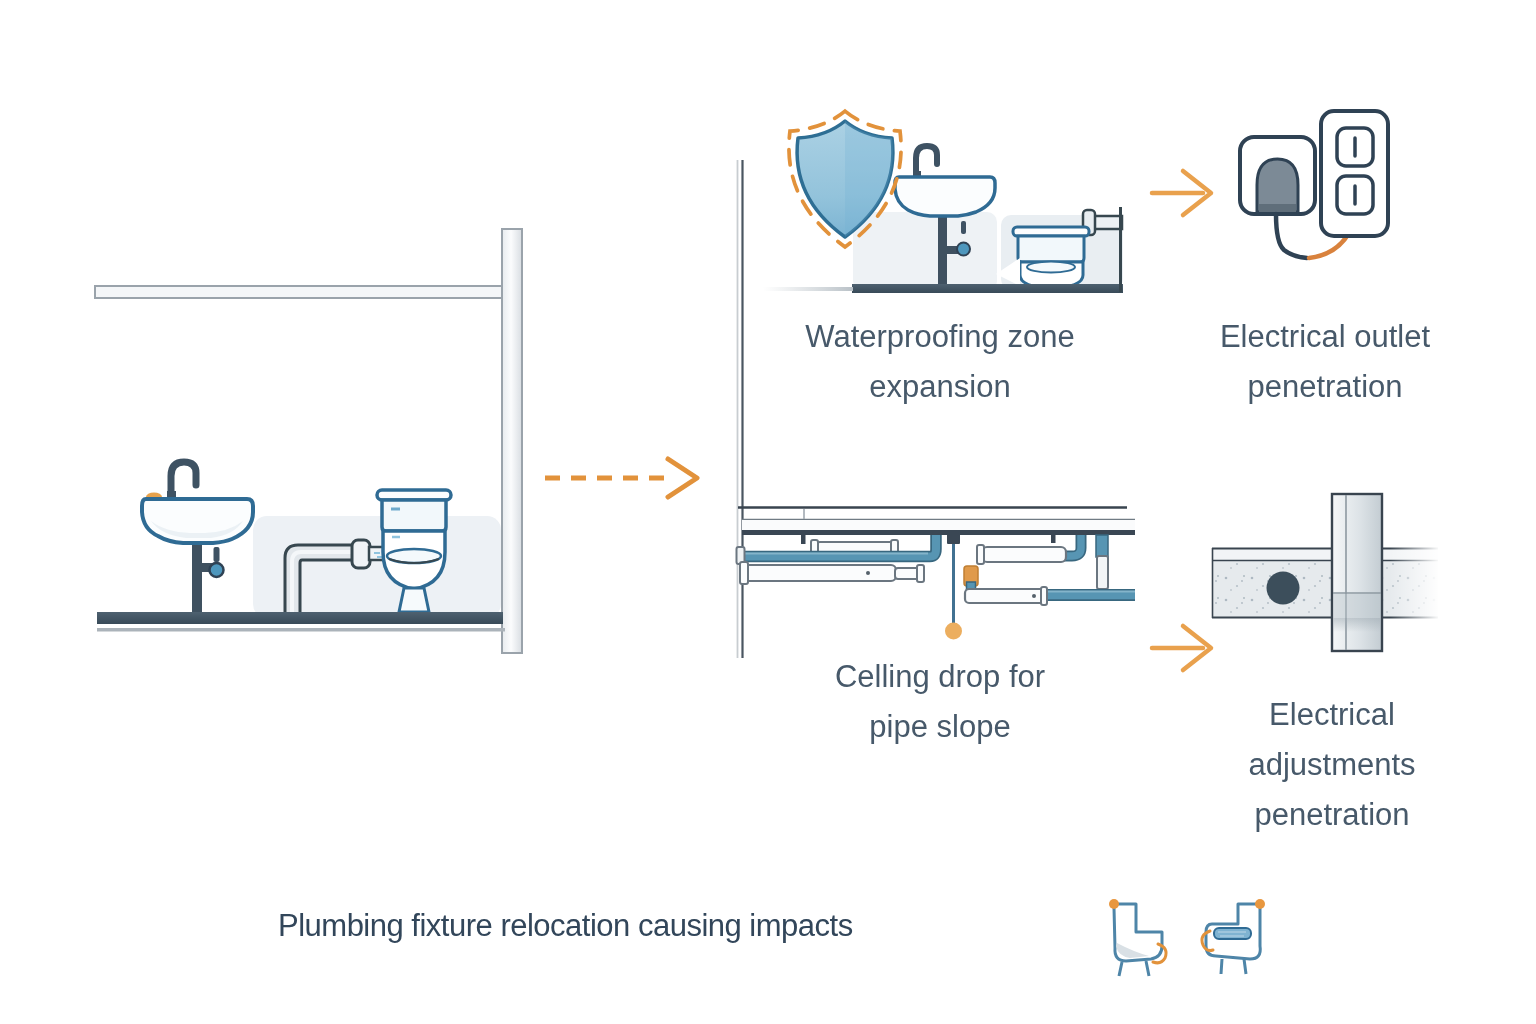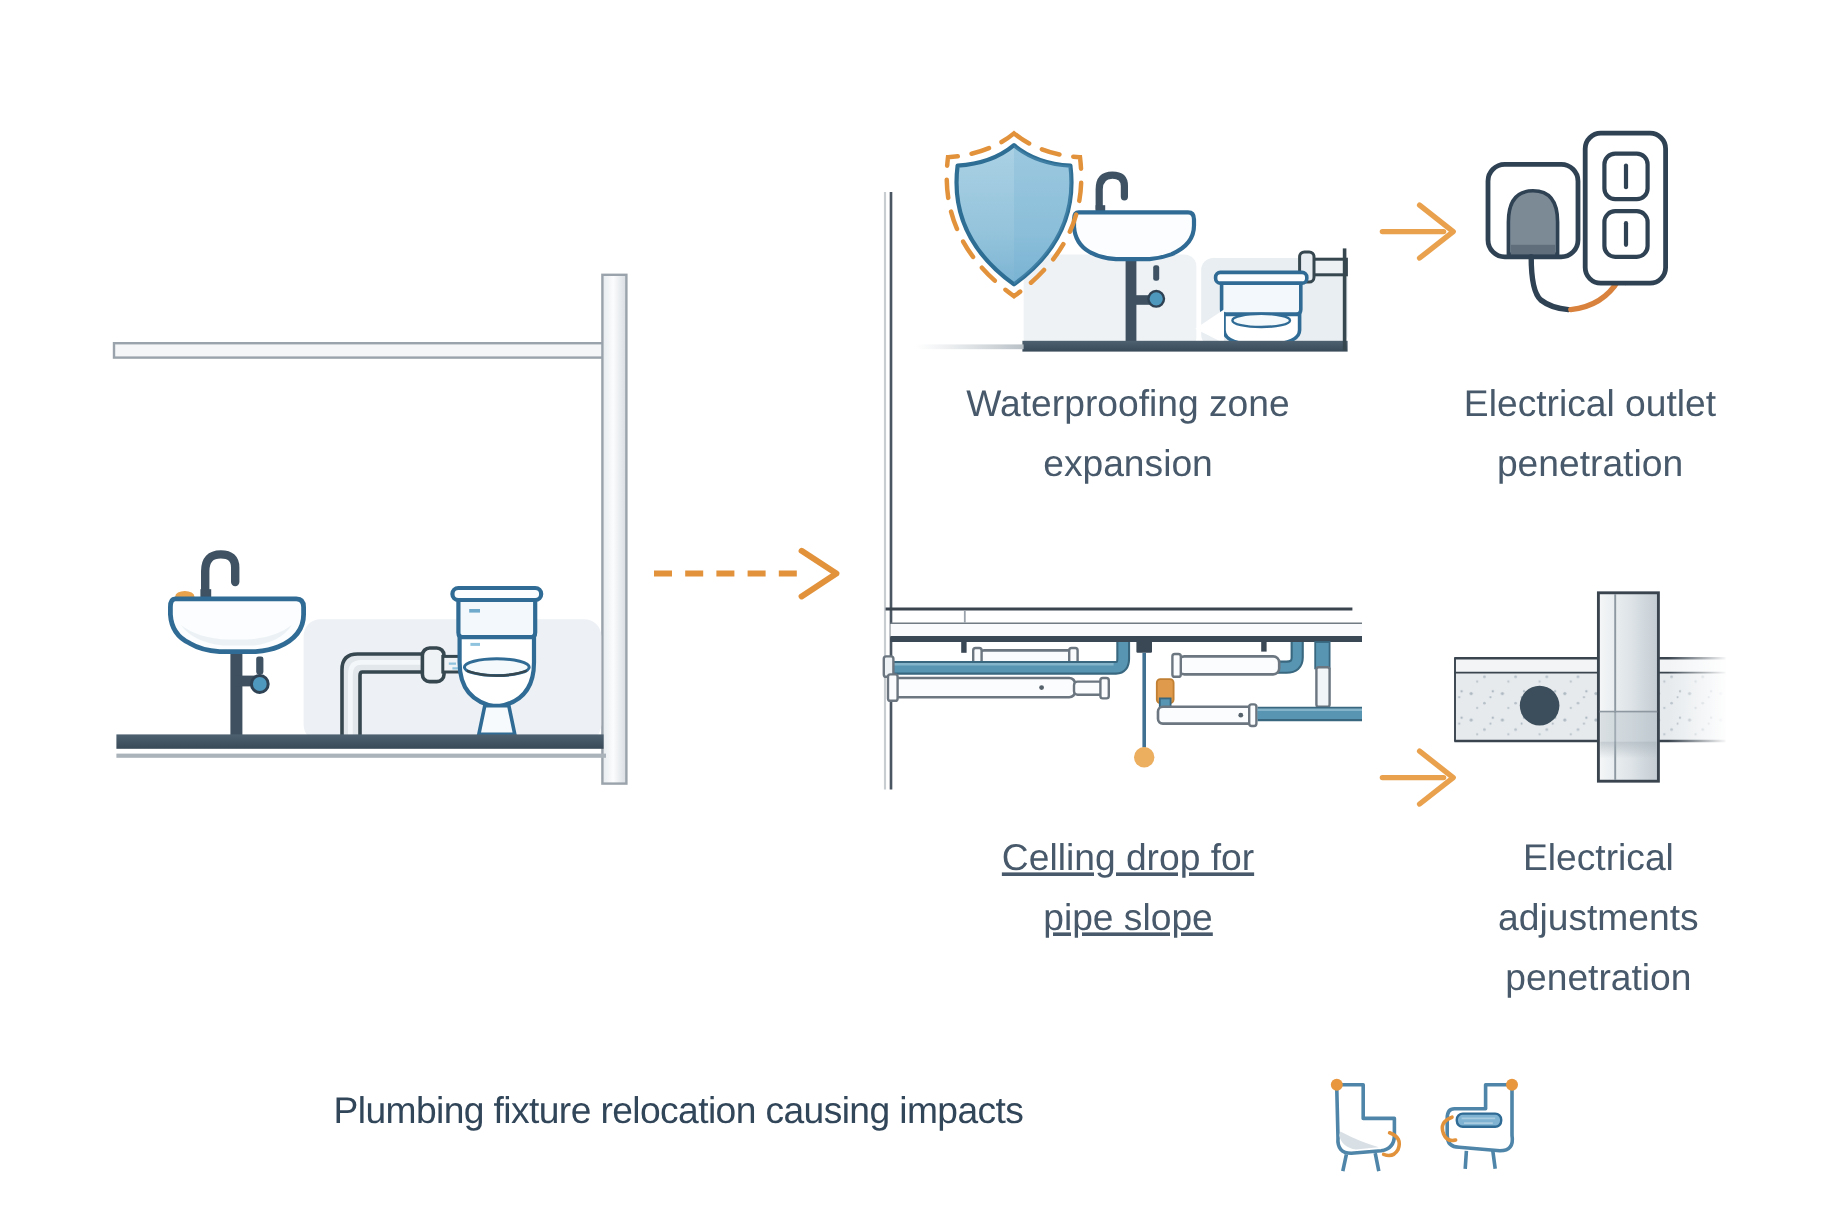--- a/index.html
+++ b/index.html
@@ -4,21 +4,21 @@
 <style>
   html,body{margin:0;padding:0;background:#ffffff;}
   body{width:1536px;height:1024px;position:relative;overflow:hidden;
        font-family:"Liberation Sans", sans-serif;}
   #stage{position:absolute;left:0;top:0;width:1536px;height:1024px;}
   svg{display:block;}
   .label{position:absolute;font-weight:400;font-size:31px;line-height:1.62;
          color:#47596A;text-align:center;letter-spacing:0px;}
   #label-waterproofing{left:737px;top:312px;width:406px;}
   #label-electrical{left:1155px;top:312px;width:340px;}
-  #label-ceiling{left:737px;top:690px;width:406px;text-decoration:underline;}
+  #label-ceiling{left:737px;top:652px;width:406px;}
   #label-structural{left:1182px;top:690px;width:300px;}
   #main-title{position:absolute;left:278px;top:908px;font-size:31px;
          color:#32465A;letter-spacing:-0.5px;white-space:nowrap;}
 </style>
 </head>
 <body>
 
 <div id="stage">
 
 <svg width="1536" height="1024" viewBox="0 0 1536 1024" xmlns="http://www.w3.org/2000/svg">

